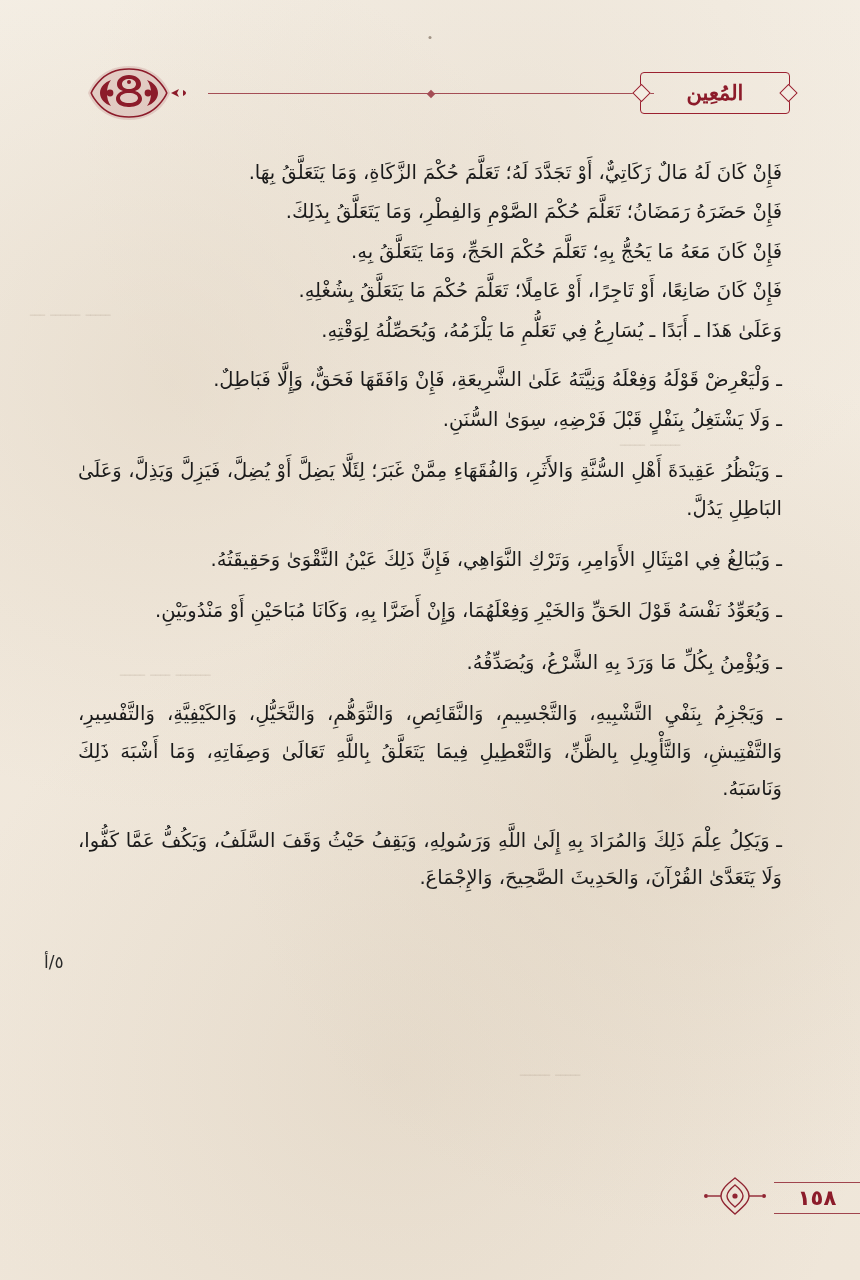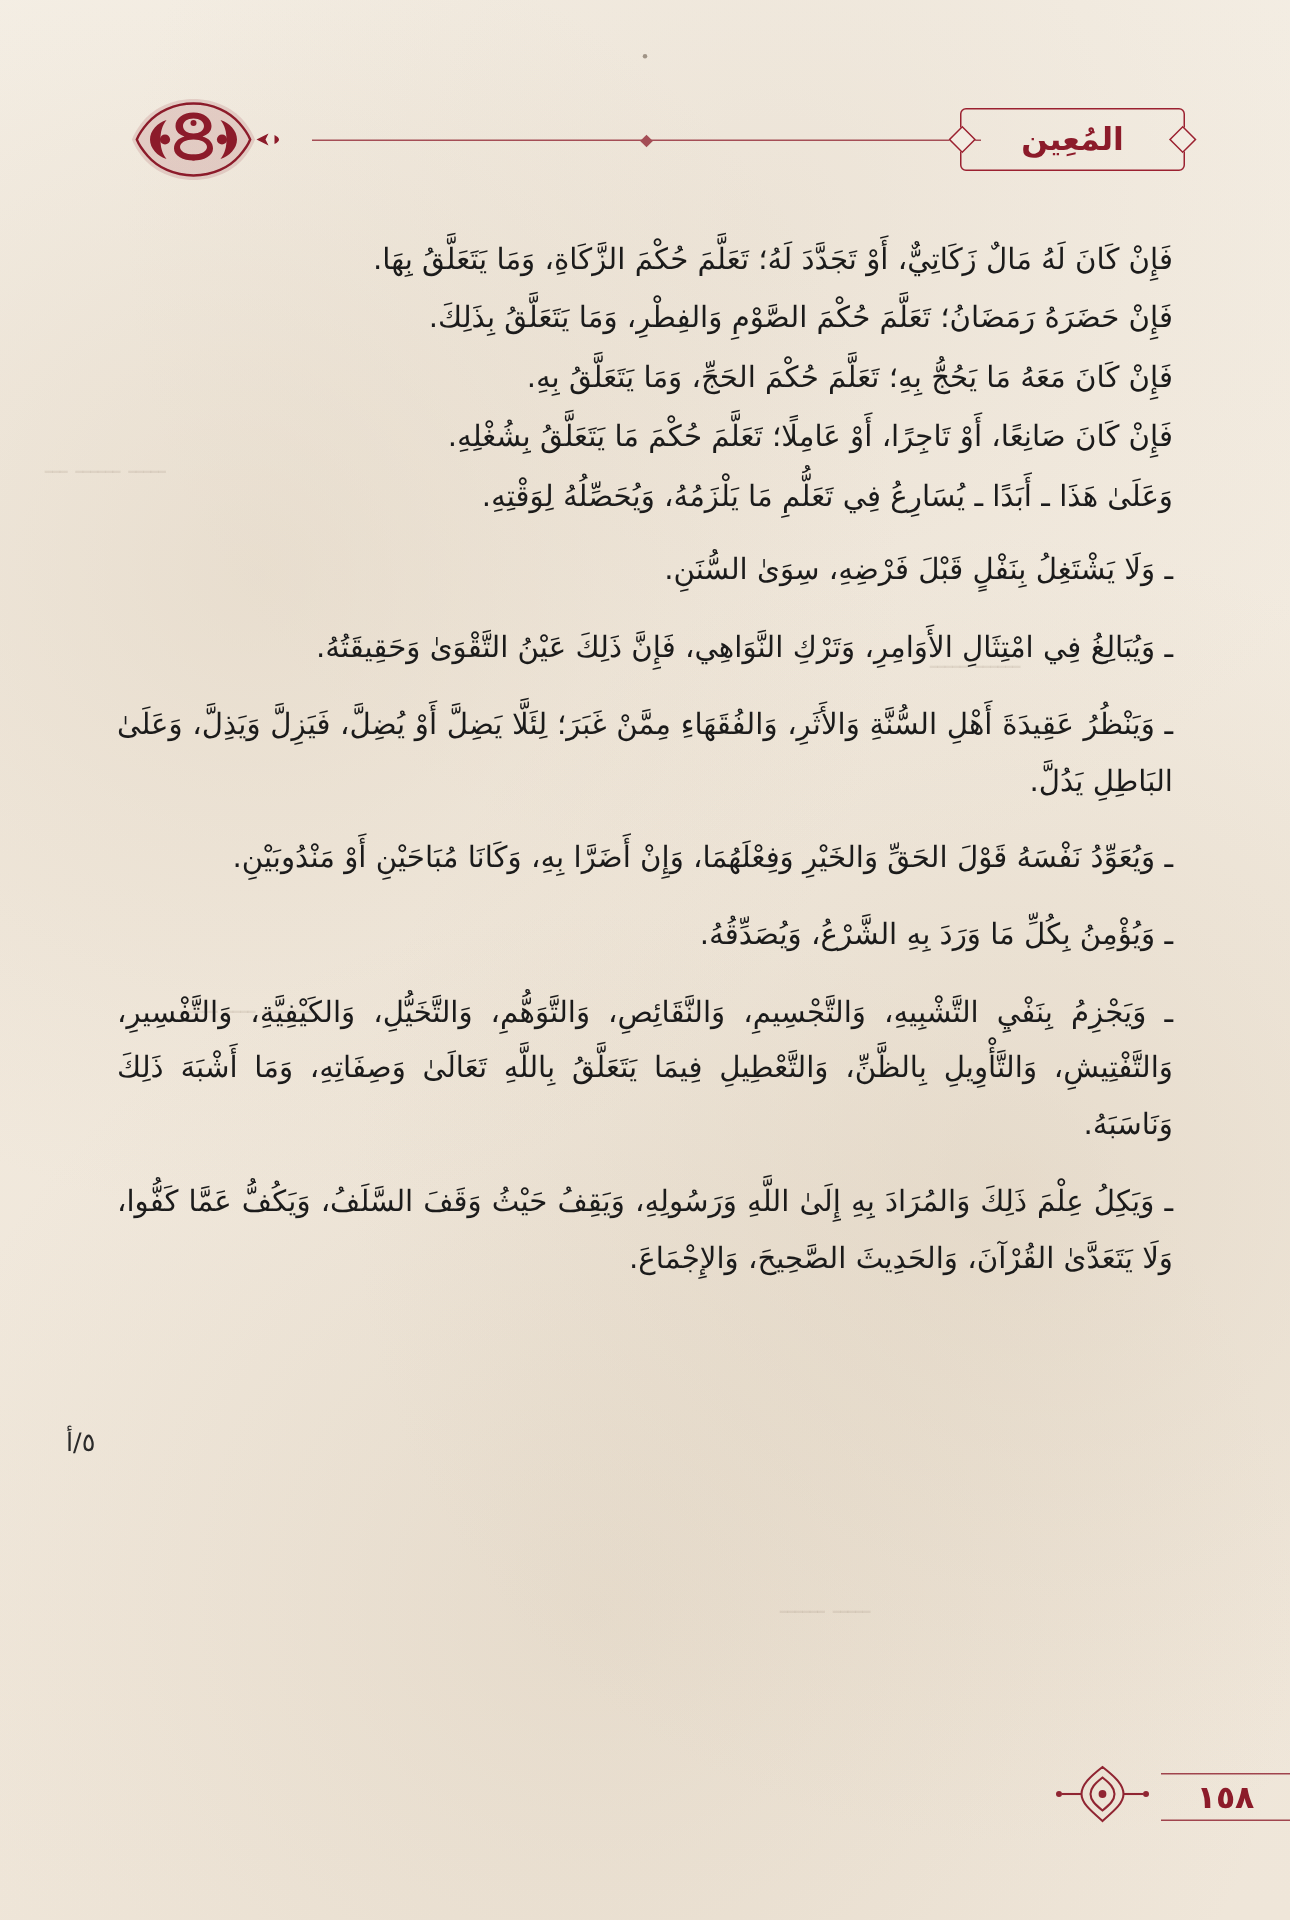--- a/index.html
+++ b/index.html
@@ -68,20 +68,21 @@
   }
   .hdr-title-box {
     position: absolute;
     right: 0;
     top: 6px;
     width: 150px;
     height: 50px;
     display: flex;
     align-items: center;
     justify-content: center;
+    font-family: Liberation Serif, serif;
   }
   .hdr-title-box .frame {
     position: absolute;
     inset: 4px 0 4px 0;
     border: 1px solid #9b2130;
     border-radius: 4px;
   }
   .hdr-title-box .frame::before,
   .hdr-title-box .frame::after {
     content: "";
@@ -242,29 +243,30 @@
   <div class="body-text">
     <div class="group-tight">
       <p class="para">فَإِنْ كَانَ لَهُ مَالٌ زَكَاتِيٌّ، أَوْ تَجَدَّدَ لَهُ؛ تَعَلَّمَ حُكْمَ الزَّكَاةِ، وَمَا يَتَعَلَّقُ بِهَا.</p>
       <p class="para">فَإِنْ حَضَرَهُ رَمَضَانُ؛ تَعَلَّمَ حُكْمَ الصَّوْمِ وَالفِطْرِ، وَمَا يَتَعَلَّقُ بِذَلِكَ.</p>
       <p class="para">فَإِنْ كَانَ مَعَهُ مَا يَحُجُّ بِهِ؛ تَعَلَّمَ حُكْمَ الحَجِّ، وَمَا يَتَعَلَّقُ بِهِ.</p>
       <p class="para">فَإِنْ كَانَ صَانِعًا، أَوْ تَاجِرًا، أَوْ عَامِلًا؛ تَعَلَّمَ حُكْمَ مَا يَتَعَلَّقُ بِشُغْلِهِ.</p>
       <p class="para">وَعَلَىٰ هَذَا ـ أَبَدًا ـ يُسَارِعُ فِي تَعَلُّمِ مَا يَلْزَمُهُ، وَيُحَصِّلُهُ لِوَقْتِهِ.</p>
     </div>
 
     <div class="group" style="margin-top:12px;">
+      <p class="para">ـ وَلْيَعْرِضْ قَوْلَهُ وَفِعْلَهُ وَنِيَّتَهُ عَلَىٰ الشَّرِيعَةِ، فَإِنْ وَافَقَهَا فَحَقٌّ، وَإِلَّا فَبَاطِلٌ.</p>
       <p class="para">ـ وَلَا يَشْتَغِلُ بِنَفْلٍ قَبْلَ فَرْضِهِ، سِوَىٰ السُّنَنِ.</p>
     </div>
 
     <div class="group">
+      <p class="para">ـ وَيَنْظُرُ عَقِيدَةَ أَهْلِ السُّنَّةِ وَالأَثَرِ، وَالفُقَهَاءِ مِمَّنْ غَبَرَ؛ لِئَلَّا يَضِلَّ أَوْ يُضِلَّ، فَيَزِلَّ وَيَذِلَّ، وَعَلَىٰ البَاطِلِ يَدُلَّ.</p>
+    </div>
+
+    <div class="group">
       <p class="para">ـ وَيُبَالِغُ فِي امْتِثَالِ الأَوَامِرِ، وَتَرْكِ النَّوَاهِي، فَإِنَّ ذَلِكَ عَيْنُ التَّقْوَىٰ وَحَقِيقَتُهُ.</p>
-    </div>
-
-    <div class="group">
-      <p class="para">ـ وَيَنْظُرُ عَقِيدَةَ أَهْلِ السُّنَّةِ وَالأَثَرِ، وَالفُقَهَاءِ مِمَّنْ غَبَرَ؛ لِئَلَّا يَضِلَّ أَوْ يُضِلَّ، فَيَزِلَّ وَيَذِلَّ، وَعَلَىٰ البَاطِلِ يَدُلَّ.</p>
     </div>
 
     <div class="group">
       <p class="para">ـ وَيُعَوِّدُ نَفْسَهُ قَوْلَ الحَقِّ وَالخَيْرِ وَفِعْلَهُمَا، وَإِنْ أَضَرَّا بِهِ، وَكَانَا مُبَاحَيْنِ أَوْ مَنْدُوبَيْنِ.</p>
     </div>
 
     <div class="group">
       <p class="para">ـ وَيُؤْمِنُ بِكُلِّ مَا وَرَدَ بِهِ الشَّرْعُ، وَيُصَدِّقُهُ.</p>
     </div>
 

